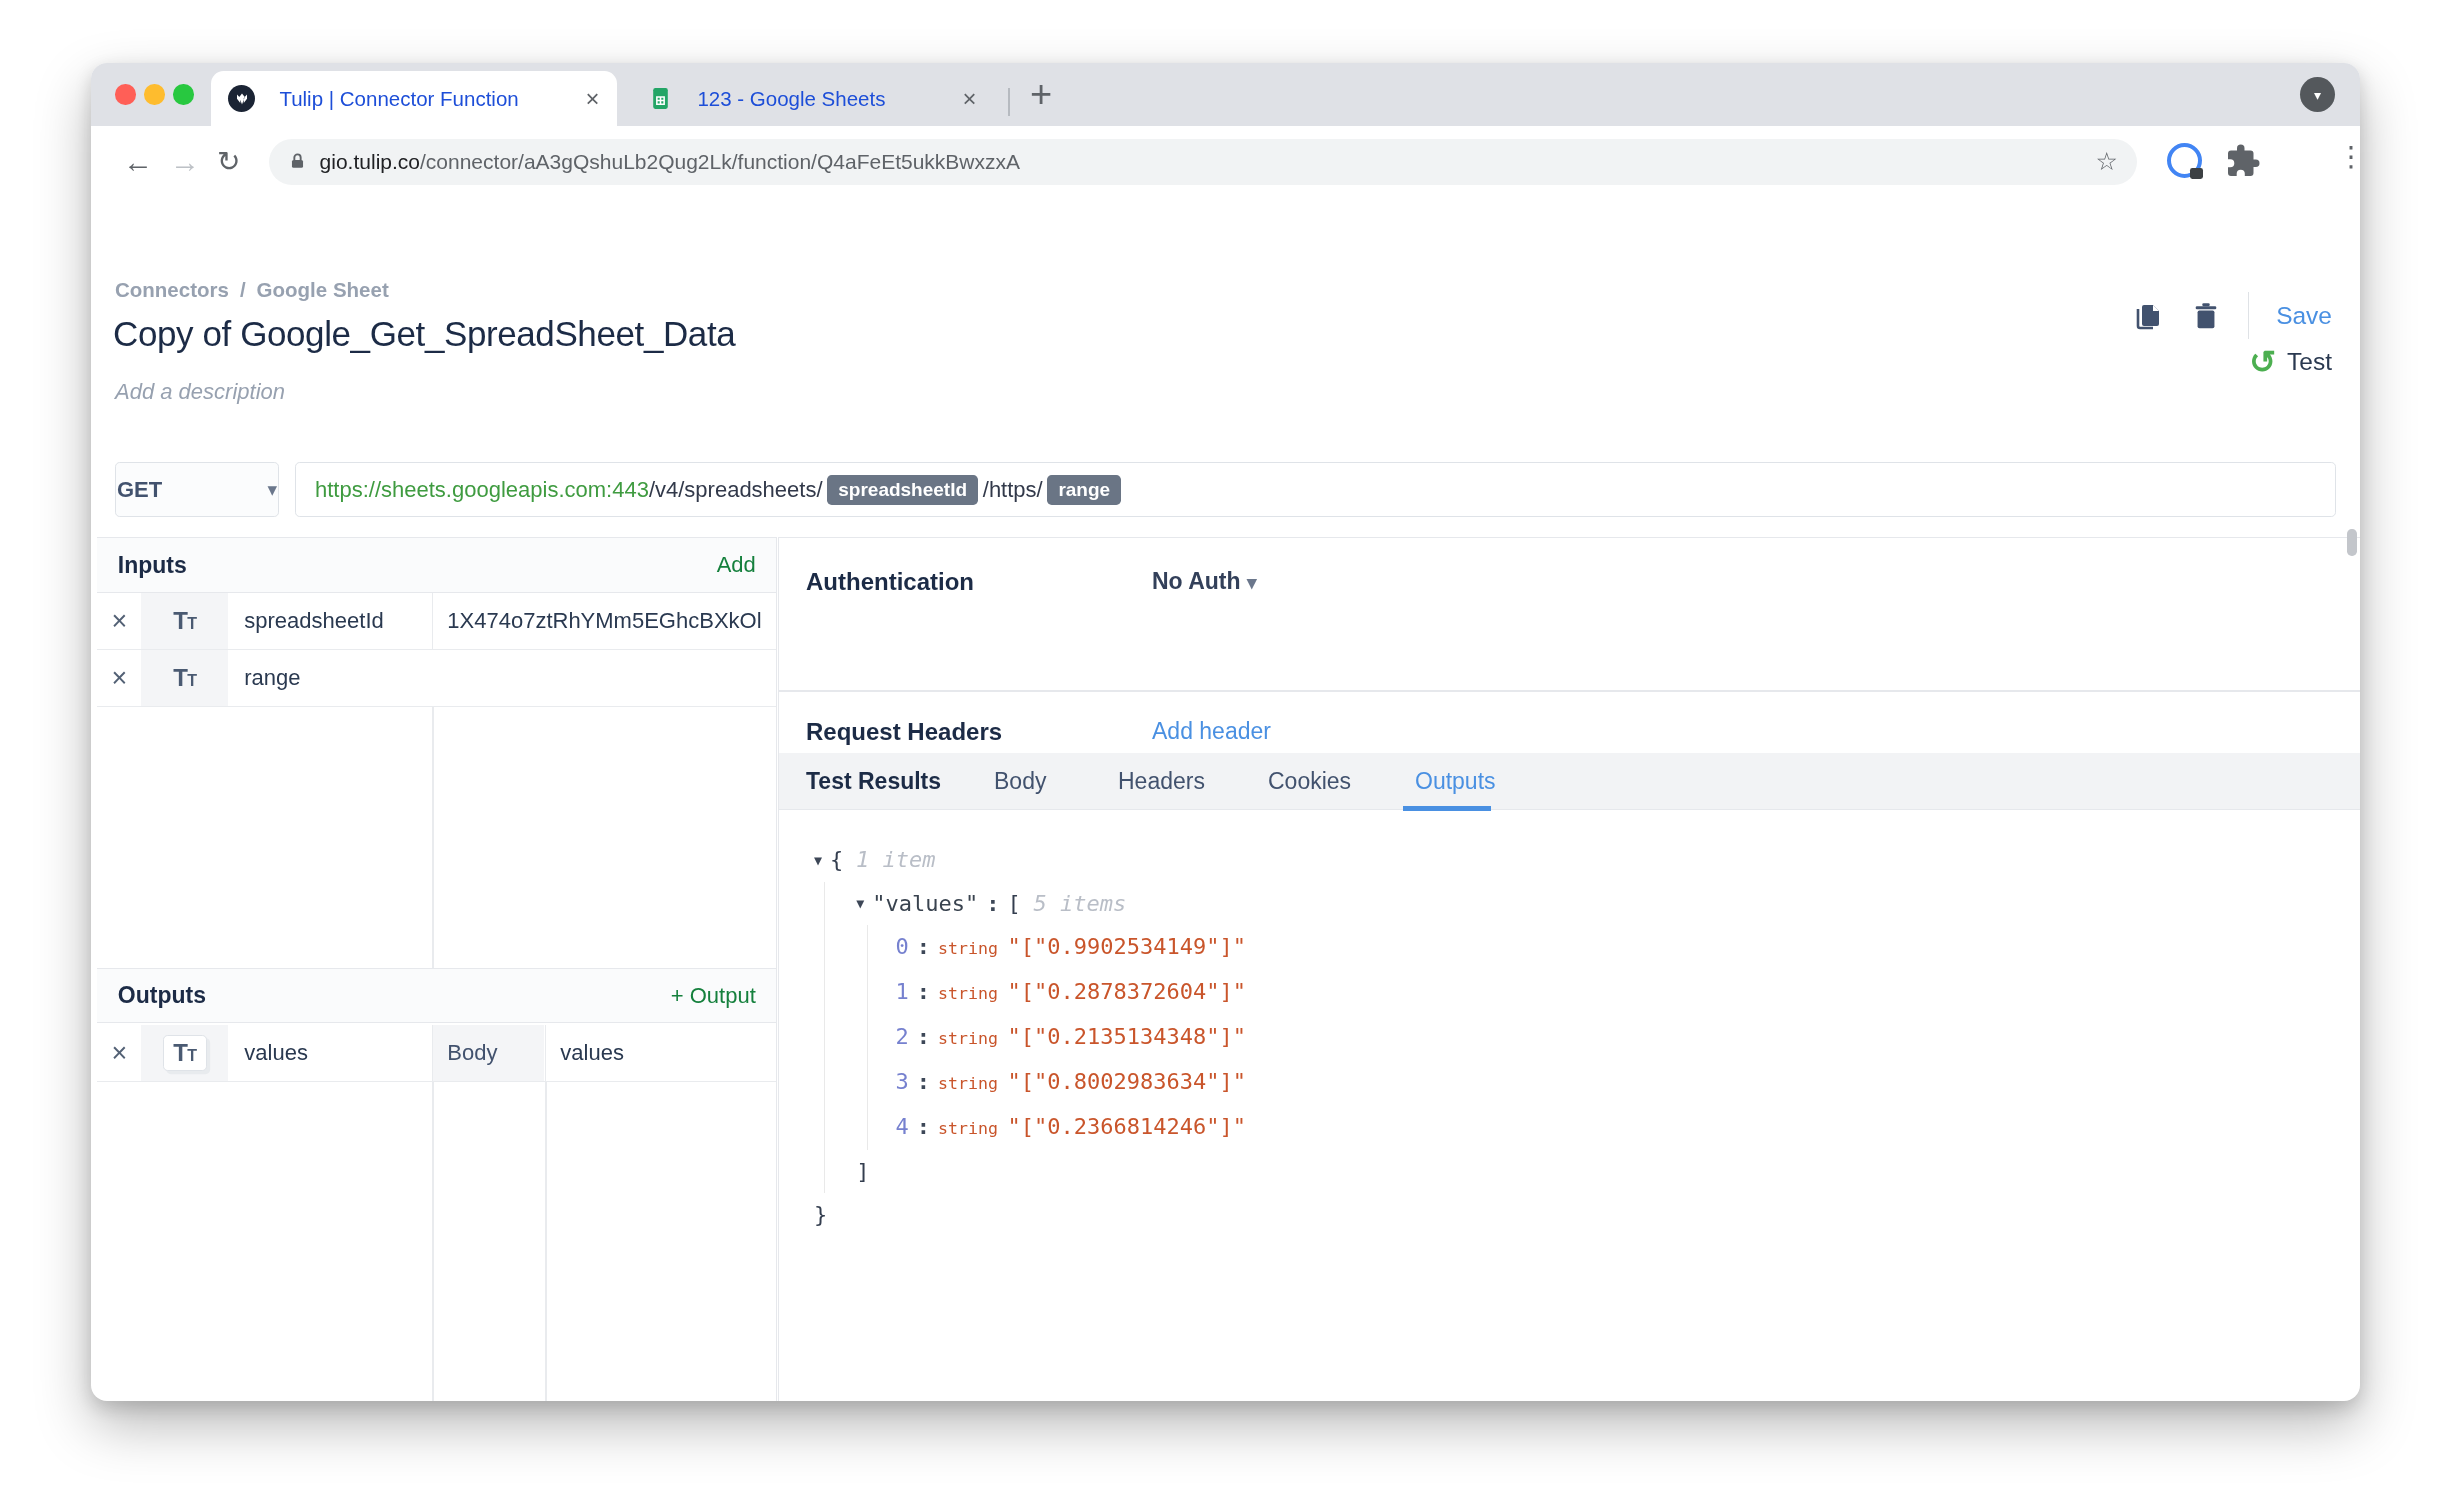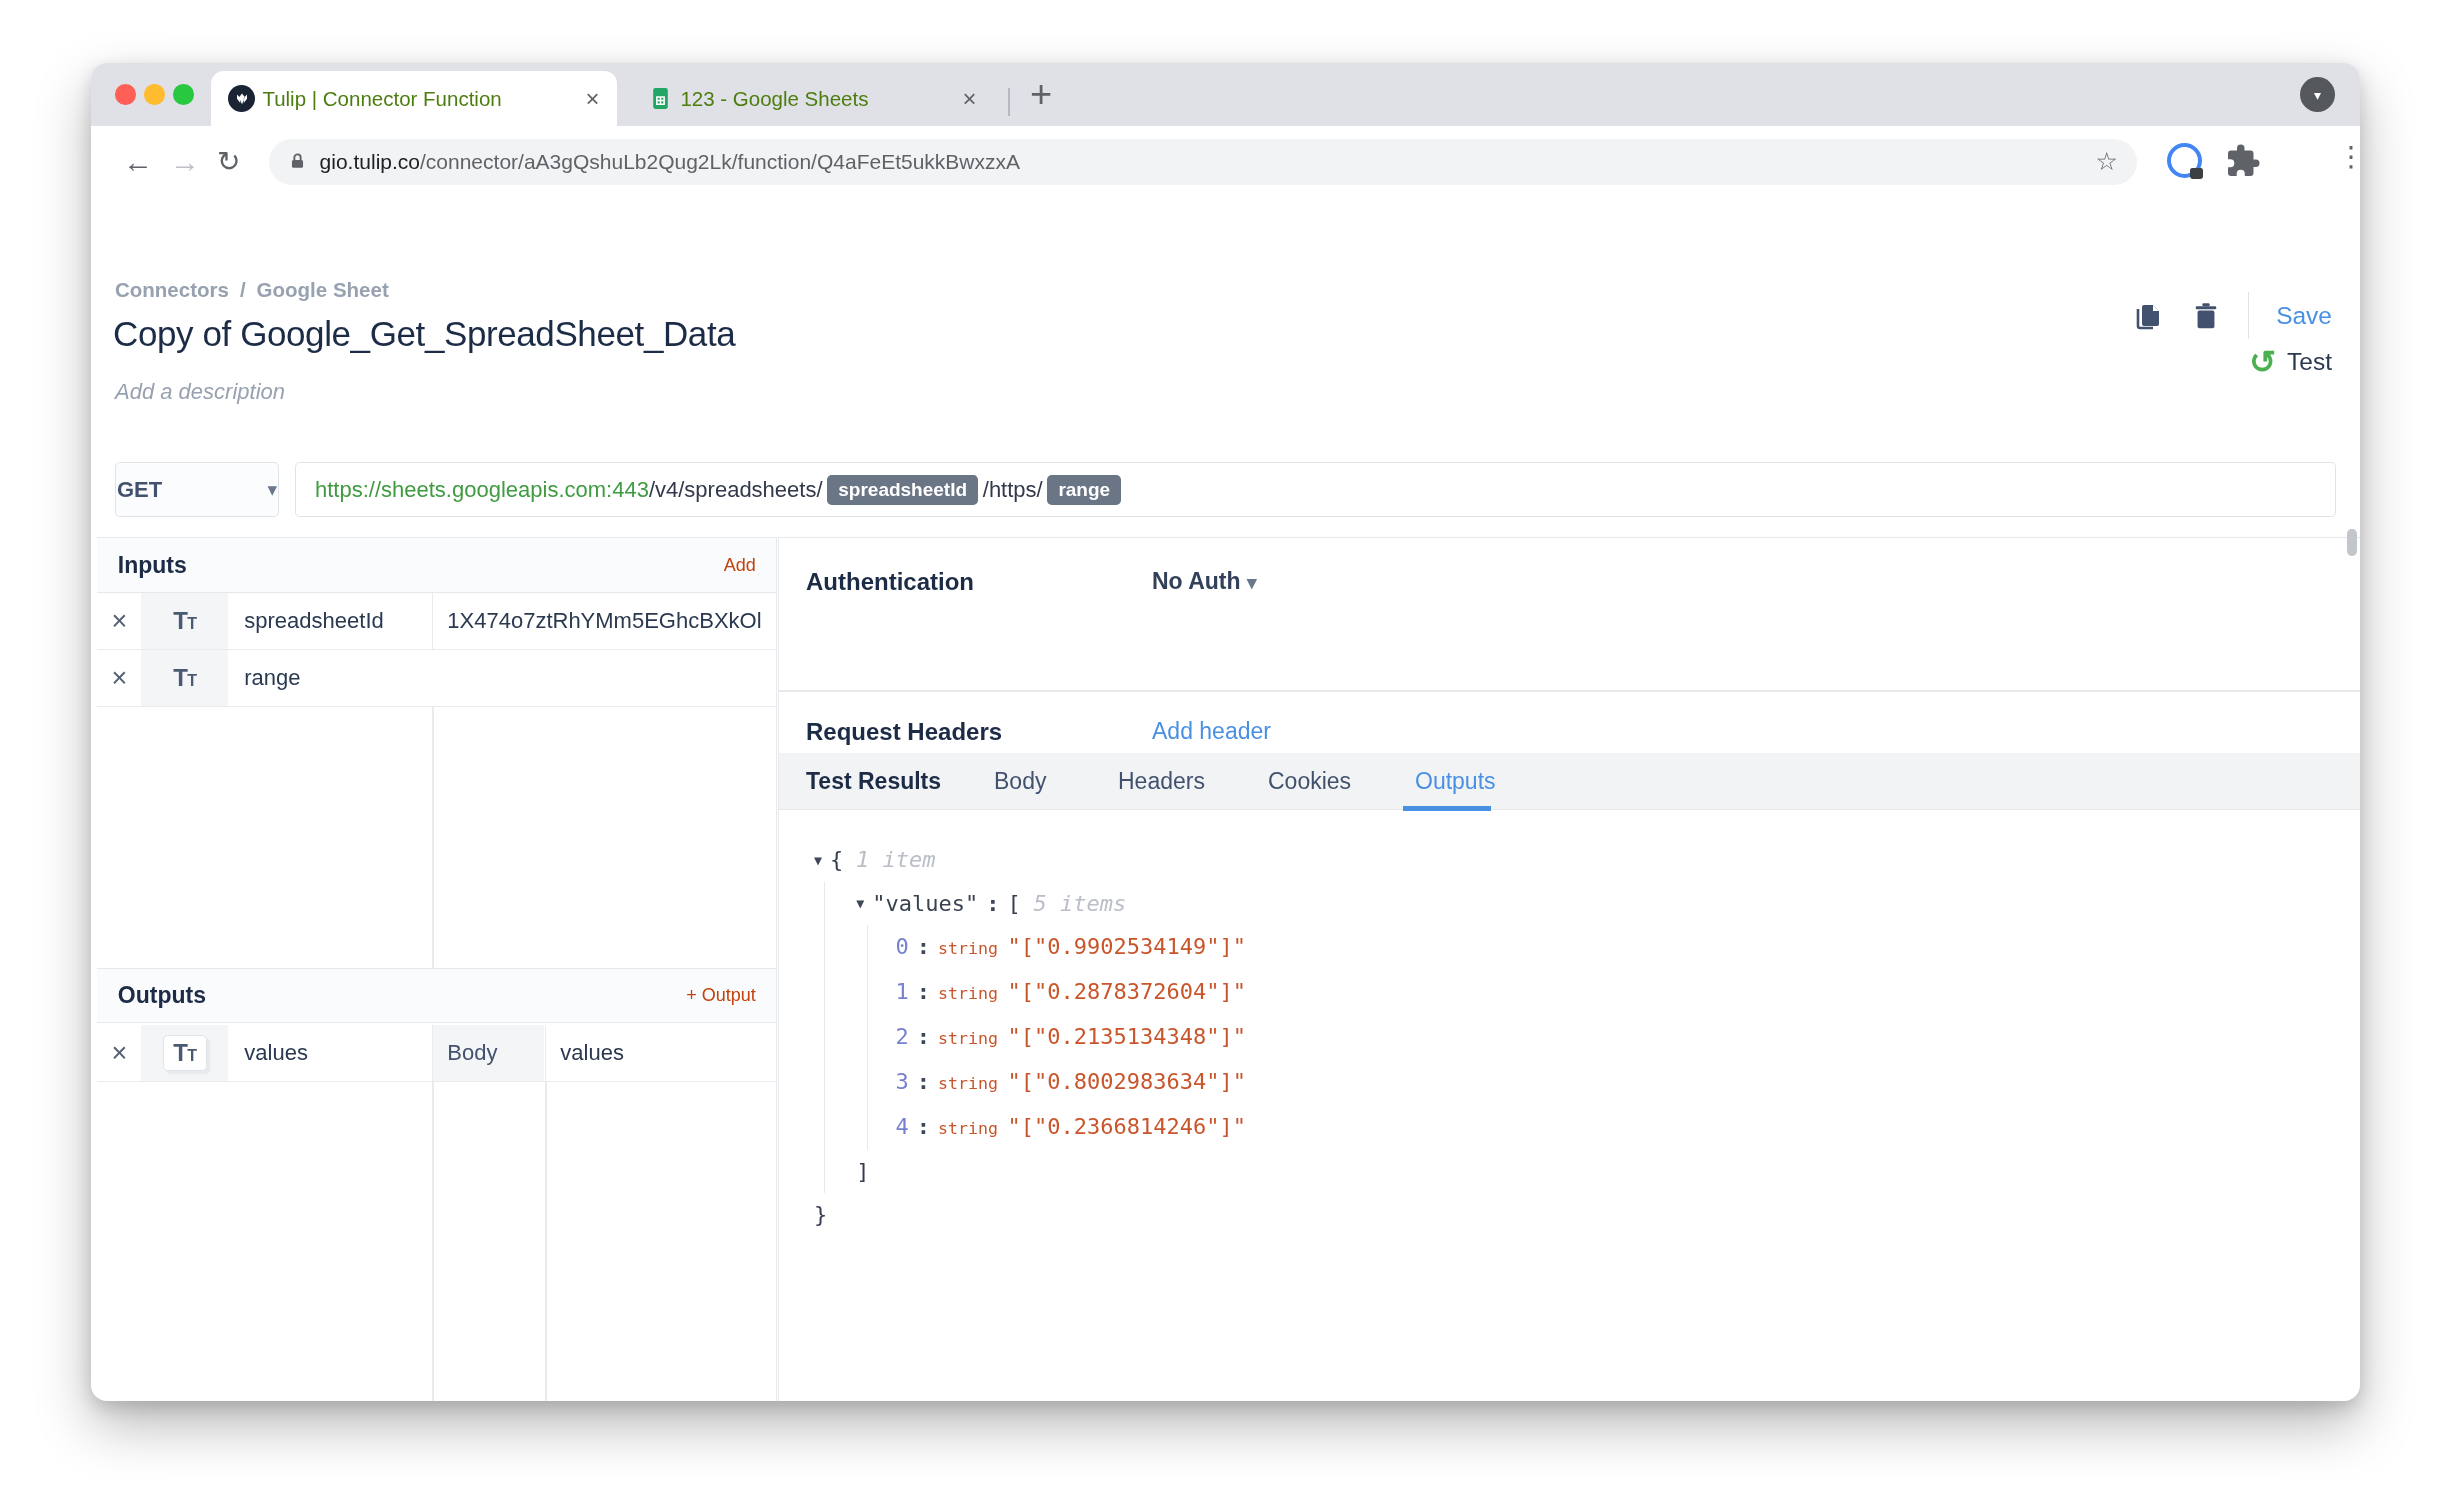--- a/index.html
+++ b/index.html
@@ -9,21 +9,21 @@
          border-radius:16px; background:#fff; overflow:hidden;
          box-shadow:0 24px 55px rgba(0,0,0,.28), 0 6.3px 17.4px rgba(0,0,0,.14); }
 
   
   .tabstrip { position:absolute; left:0; top:0; right:0; height:63px; background:#dfe1e6; }
   .light { position:absolute; top:21px; width:20.5px; height:20.5px; border-radius:50%; }
   .l-red{left:24px;background:#ff5f57;} .l-yel{left:53px;background:#febc2e;} .l-grn{left:82px;background:#28c840;}
   .tab { position:absolute; top:8px; height:55px; display:flex; align-items:center; padding:0 17.4px; }
   .tab-active { left:120px; width:406px; background:#fff; border-radius:12.6px 12.6px 0 0; }
   .tab-idle { left:540px; width:363px; }
-  .tab-title { flex:1; margin-left:7px; font-size:20.5px; color:#4d7c0f; white-space:nowrap; overflow:hidden; }
+  .tab-title { flex:1; margin-left:24px; font-size:20.5px; color:#1d4ed8; white-space:nowrap; overflow:hidden; }
   .tab-close { font-size:24px; color:#5f6368; margin-left:9.5px; }
   .fav-tulip { width:27px; height:27px; border-radius:50%; background:#1b2434; display:flex; align-items:center; justify-content:center; flex:none; }
   .fav-sheets { width:25px; height:25px; flex:none; }
   .tab-sep { position:absolute; left:917px; top:25px; width:1.6px; height:28px; background:#b6bac0; }
   .newtab { position:absolute; left:939px; top:9.5px; font-size:38px; color:#5f6368; font-weight:300; }
   .chev-circle { position:absolute; right:25px; top:14px; width:35px; height:35px; border-radius:50%;
                  background:#54585c; color:#fff; font-size:14px; display:flex; align-items:center; justify-content:center; }
 
   
   .toolbar { position:absolute; left:0; top:63px; right:0; height:71px; background:#fff; }
@@ -73,21 +73,21 @@
             font-size:22px; white-space:nowrap; overflow:hidden; }
   .u-green { color:#3f9b40; } .u-dark { color:#32394a; }
   .pill { background:#6a7585; color:#fff; font-size:19px; font-weight:bold; border-radius:4.7px;
           padding:4px 11px; margin:0 4.7px; }
 
   
   .lpanel { position:absolute; left:6.3px; top:474px; width:680px; bottom:0; border-top:1.6px solid #e6e8ec; border-right:1.6px solid #e6e8ec; }
   .band { position:absolute; left:0; right:0; height:55px; background:#fafbfc; border-bottom:1.6px solid #e6e8ec;
           display:flex; align-items:center; padding:0 20.5px; }
   .band .bt { font-size:23px; font-weight:bold; color:#1c2b46; flex:1; }
-  .band .blink { font-size:18px; color:#c2410c; }
+  .band .blink { font-size:22px; color:#15803d; }
   .trow { position:absolute; left:0; right:0; height:57px; border-bottom:1.6px solid #e9ebee; }
   .xcell { position:absolute; left:0; top:0; width:44px; height:100%; display:flex; align-items:center; justify-content:center;
            font-size:27px; color:#536175; font-weight:300; }
   .typecell { position:absolute; left:44px; top:0; width:87px; height:100%; background:#f4f5f7;
               display:flex; align-items:center; justify-content:center; }
   .tt { color:#4a5a72; font-weight:bold; letter-spacing:-0.8px; }
   .tt .big{font-size:24px;} .tt .sm{font-size:16px;}
   .ttcard { background:#fff; border:1.6px solid #dfe3e8; border-radius:4.7px; padding:3.2px 9.5px;
             box-shadow:3.2px 3.2px 0 #e8ebee; }
   .namecell { position:absolute; left:147px; top:0; height:100%; display:flex; align-items:center; font-size:22px; color:#2a3950; }

